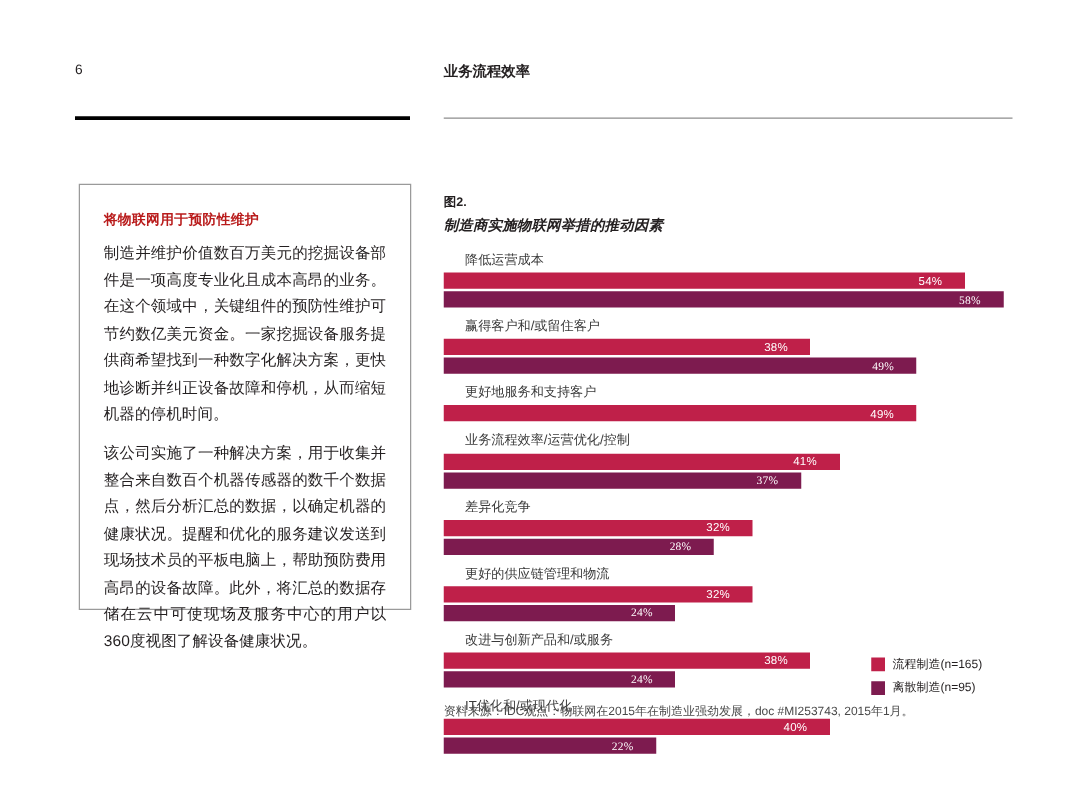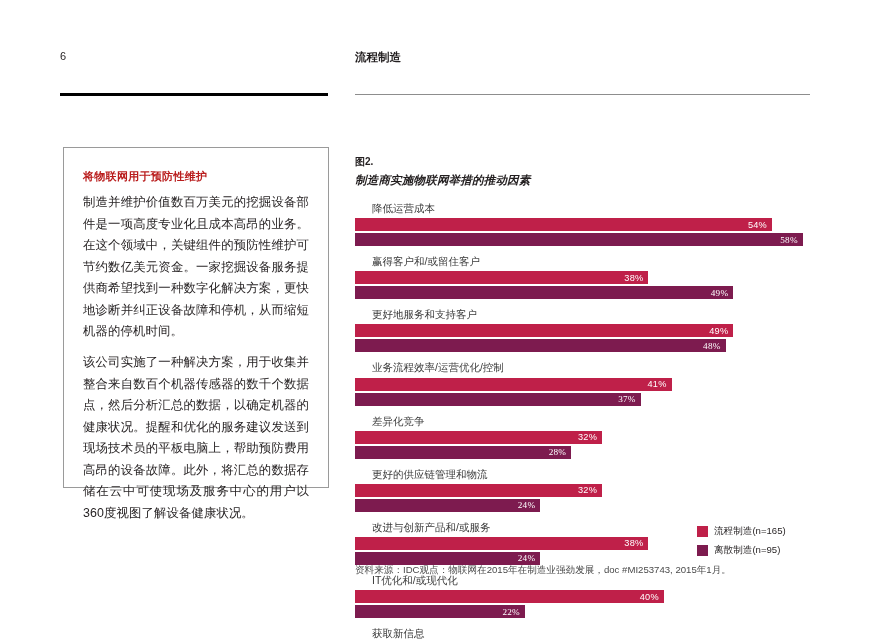--- a/index.html
+++ b/index.html
@@ -134,21 +134,21 @@
   .bar-row:last-child { margin-bottom: 0; }
   .bar {
     height: 13px;
     position: relative;
     box-sizing: border-box;
   }
   .bar.process { background: #bf2049; }
   .bar.discrete { background: #7d1b4f; font-family: Liberation Serif, serif; }
   .bar-value {
     position: absolute;
-    right: 5px;
+    right: 18px;
     top: 50%;
     transform: translateY(-50%);
     font-size: 9.2px;
     color: #ffffff;
     font-weight: normal;
     letter-spacing: 0.2px;
     white-space: nowrap;
   }
 
   
@@ -190,21 +190,21 @@
     line-height: 1.5;
     margin: 0;
     white-space: nowrap;
   }
 </style>
 </head>
 <body>
 
 <div id="page-header">
   <div id="page-number">6</div>
-  <div id="header-title">流程制造</div>
+  <div id="header-title">业务流程效率</div>
   <div id="rule-left"></div>
   <div id="rule-right"></div>
 </div>
 
 <div id="callout-box">
   <div id="callout-inner">
     <div id="callout-heading">将物联网用于预防性维护</div>
     <p class="callout-para">制造并维护价值数百万美元的挖掘设备部件是一项高度专业化且成本高昂的业务。在这个领域中，关键组件的预防性维护可节约数亿美元资金。一家挖掘设备服务提供商希望找到一种数字化解决方案，更快地诊断并纠正设备故障和停机，从而缩短机器的停机时间。</p>
     <p class="callout-para">该公司实施了一种解决方案，用于收集并整合来自数百个机器传感器的数千个数据点，然后分析汇总的数据，以确定机器的健康状况。提醒和优化的服务建议发送到现场技术员的平板电脑上，帮助预防费用高昂的设备故障。此外，将汇总的数据存储在云中可使现场及服务中心的用户以360度视图了解设备健康状况。</p>
   </div>
@@ -240,25 +240,20 @@
           </div>
         </div>
       </div>
       <div class="cat-group">
         <div class="cat-label">更好地服务和支持客户</div>
         <div class="bar-row">
           <div class="bar process" style="width: 378.28px;">
             <span class="bar-value">49%</span>
           </div>
         </div>
-        <div class="bar-row">
-          <div class="bar discrete" style="width: 370.56px;">
-            <span class="bar-value">48%</span>
-          </div>
-        </div>
       </div>
       <div class="cat-group">
         <div class="cat-label">业务流程效率/运营优化/控制</div>
         <div class="bar-row">
           <div class="bar process" style="width: 316.52px;">
             <span class="bar-value">41%</span>
           </div>
         </div>
         <div class="bar-row">
           <div class="bar discrete" style="width: 285.64px;">
@@ -310,23 +305,20 @@
         <div class="bar-row">
           <div class="bar process" style="width: 308.8px;">
             <span class="bar-value">40%</span>
           </div>
         </div>
         <div class="bar-row">
           <div class="bar discrete" style="width: 169.84px;">
             <span class="bar-value">22%</span>
           </div>
         </div>
-      </div>
-      <div class="cat-group">
-        <div class="cat-label">获取新信息</div>
       </div>
     </div>
 </div>
 
 <div id="legend">
     <div class="legend-item">
       <span class="legend-swatch process"></span>
       <span class="legend-label">流程制造(n=165)</span>
     </div>
     <div class="legend-item">

